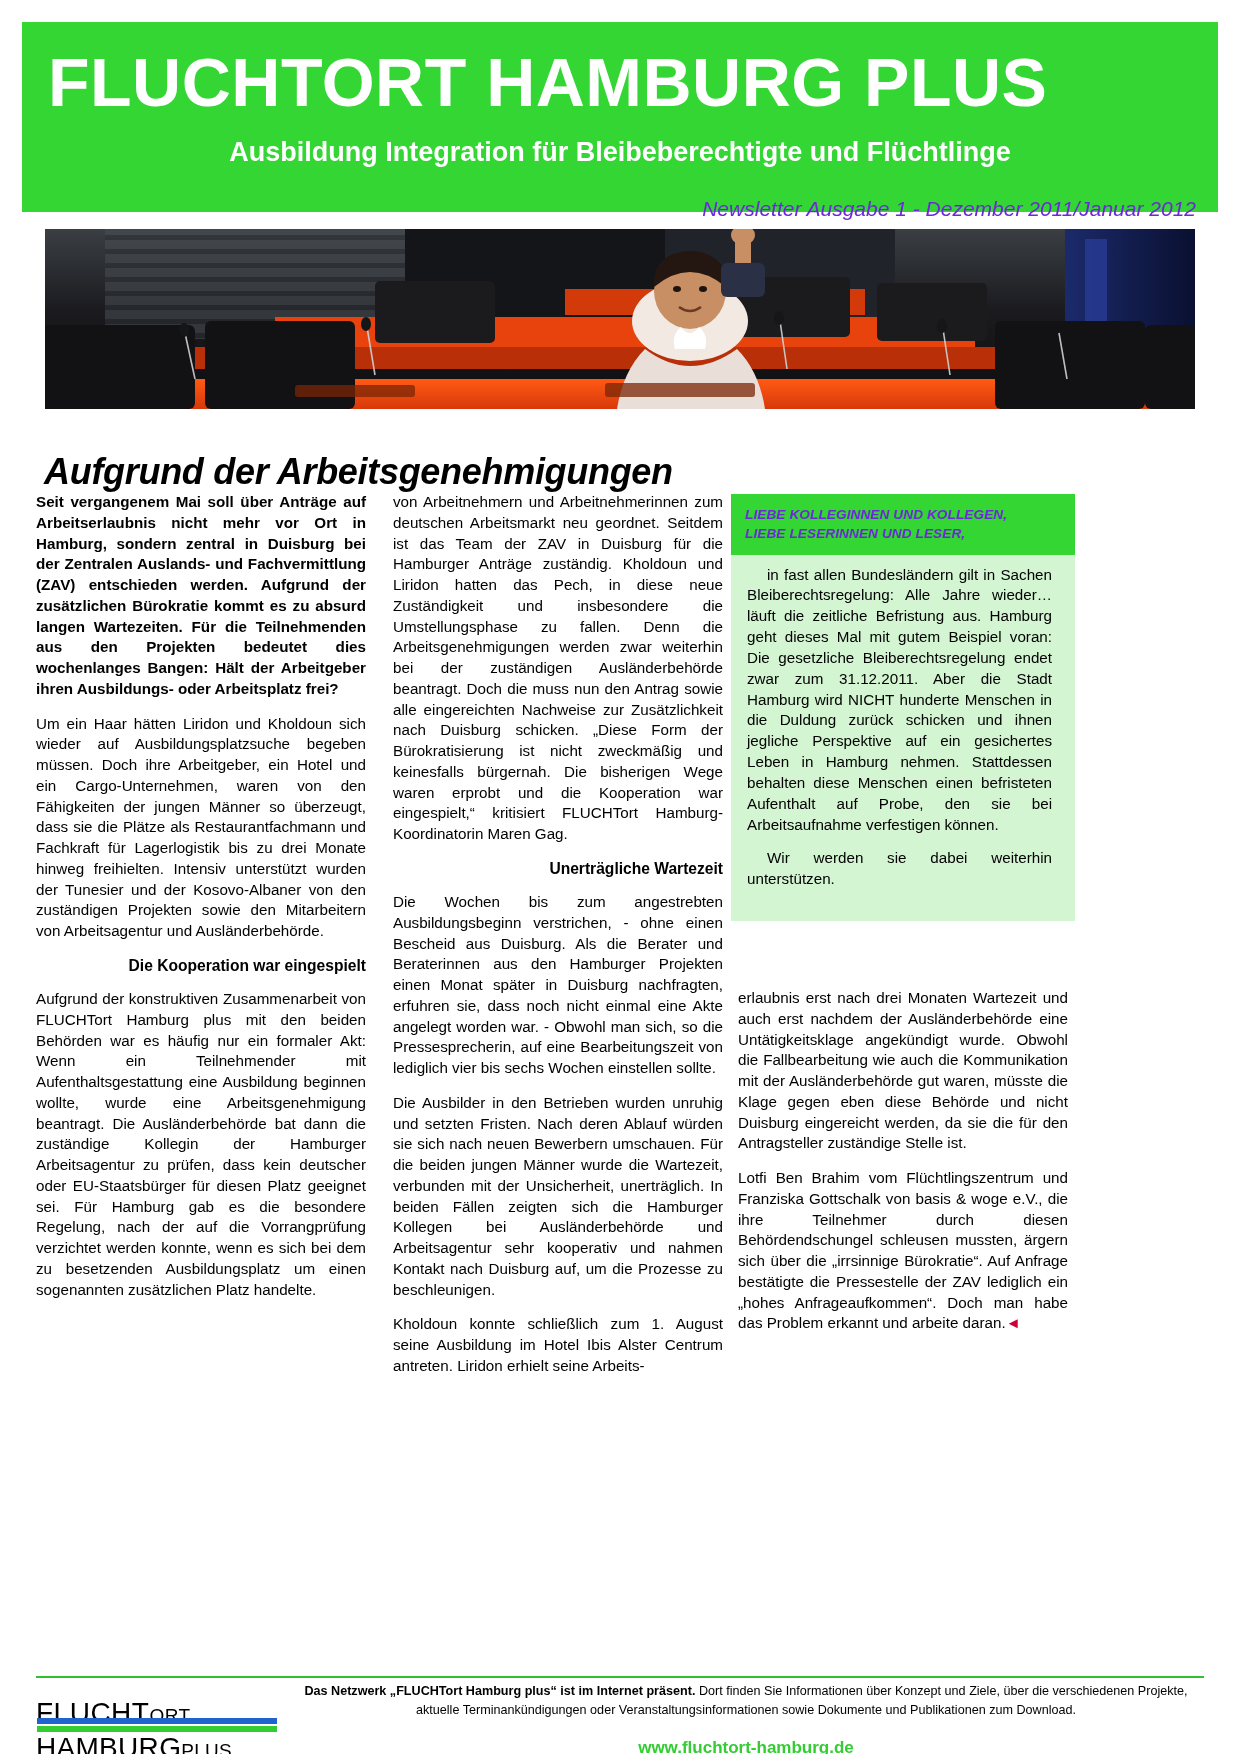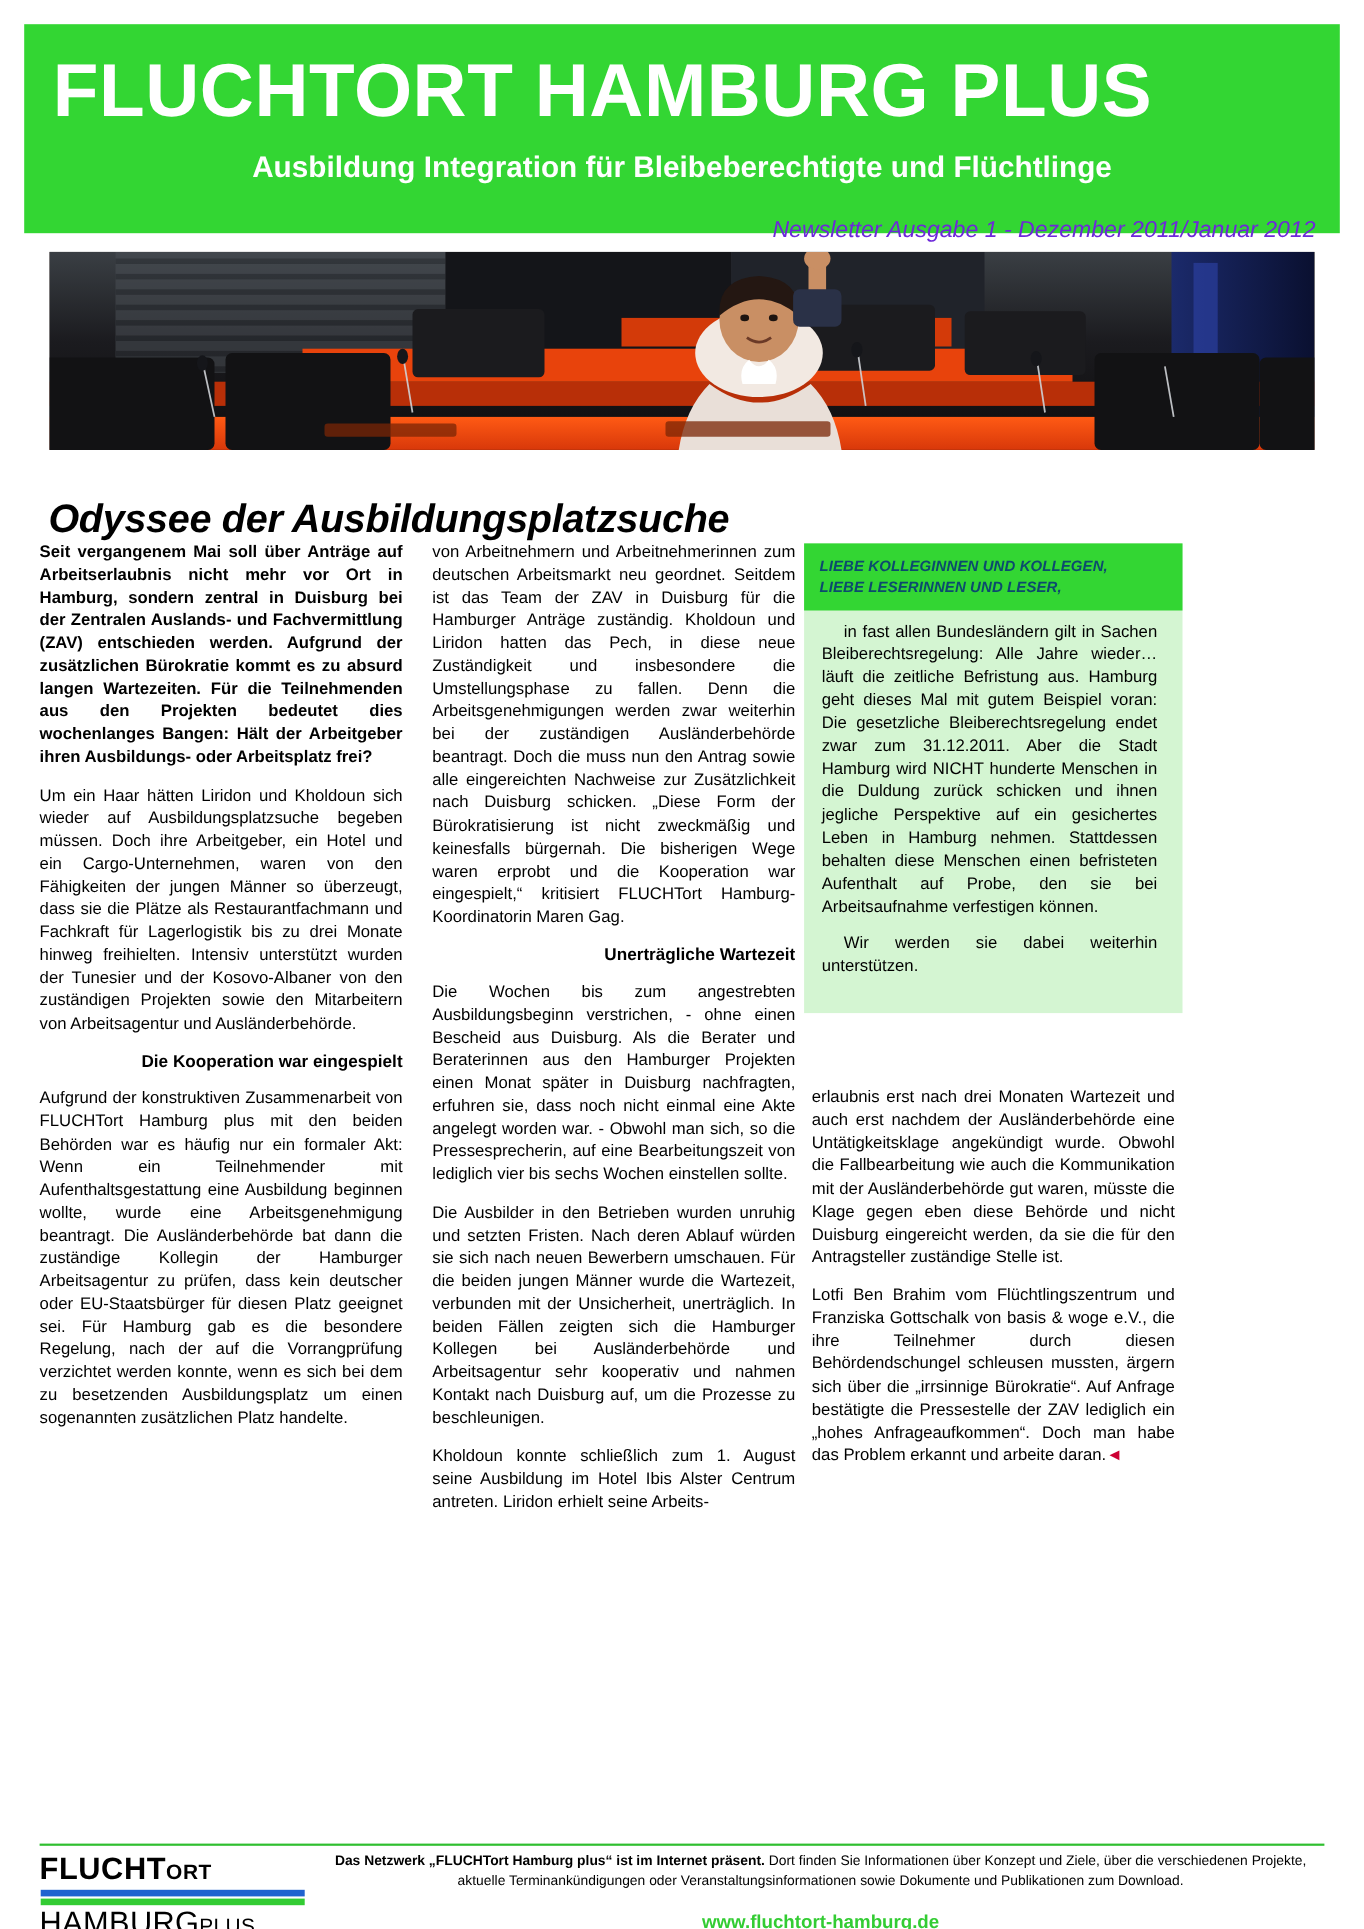--- a/index.html
+++ b/index.html
@@ -135,21 +135,21 @@
     position: absolute;
     left: 731px;
     top: 494px;
     width: 344px;
     box-sizing: border-box;
     background: #d4f5d2;
     border: none;
   }
   .editbox-head {
     background: #33d633;
-    color: #0c4a6e;
+    color: #6d28d9;
     font-style: italic;
     font-weight: bold;
     font-size: 13.6px;
     line-height: 1.42;
     padding: 11px 14px 11px 14px;
     letter-spacing: 0.1px;
   }
   .editbox-head span { display: block; white-space: nowrap; }
   .editbox-body {
     padding: 10px 23px 18px 16px;
@@ -188,23 +188,23 @@
   }
   .logo {
     position: absolute;
     left: 0;
     top: 2px;
     width: 245px;
     height: 72px;
   }
   .logo-line1 {
     position: absolute;
-    left: 0; top: 1px;
+    left: 0; top: 15px;
     font-size: 28px;
-    font-weight: bold;
+    font-weight: normal;
     letter-spacing: 0.5px;
     line-height: 1;
   }
   .logo-line1 .small { font-size: 19px; }
   .logo-bar-blue {
     position: absolute;
     left: 1px; top: 34px;
     width: 240px; height: 6px;
     background: #1f63d0;
   }
@@ -342,21 +342,21 @@
       </g>
       <rect x="676" y="34" width="44" height="34" rx="6" fill="#2a3147"></rect>
 
       <g fill="#7a2506" opacity="0.75">
         <rect x="560" y="154" width="150" height="14" rx="3"></rect>
         <rect x="250" y="156" width="120" height="12" rx="3"></rect>
       </g>
     </svg>
   </div>
 
-  <h1 class="headline">Odyssee der Ausbildungsplatzsuche</h1>
+  <h1 class="headline">Aufgrund der Arbeitsgenehmigungen</h1>
 
   <div class="col" id="col-1">
     <p class="lead">Seit vergangenem Mai soll über Anträge auf Arbeitserlaubnis nicht mehr vor Ort in Hamburg, sondern zentral in Duisburg bei der Zentralen Auslands- und Fachvermittlung (ZAV) entschieden werden. Aufgrund der zusätzlichen Bürokratie kommt es zu absurd langen Wartezeiten. Für die Teilnehmenden aus den Projekten bedeutet dies wochenlanges Bangen: Hält der Arbeitgeber ihren Ausbildungs- oder Arbeitsplatz frei?</p>
     <p>Um ein Haar hätten Liridon und Kholdoun sich wieder auf Ausbildungsplatzsuche begeben müssen. Doch ihre Arbeitgeber, ein Hotel und ein Cargo-Unternehmen, waren von den Fähigkeiten der jungen Männer so überzeugt, dass sie die Plätze als Restaurantfachmann und Fachkraft für Lagerlogistik bis zu drei Monate hinweg freihielten. Intensiv unterstützt wurden der Tunesier und der Kosovo-Albaner von den zuständigen Projekten sowie den Mitarbeitern von Arbeitsagentur und Ausländerbehörde.</p>
     <h3>Die Kooperation war eingespielt</h3>
     <p>Aufgrund der konstruktiven Zusammenarbeit von FLUCHTort Hamburg plus mit den beiden Behörden war es häufig nur ein formaler Akt: Wenn ein Teilnehmender mit Aufenthaltsgestattung eine Ausbildung beginnen wollte, wurde eine Arbeitsgenehmigung beantragt. Die Ausländerbehörde bat dann die zuständige Kollegin der Hamburger Arbeitsagentur zu prüfen, dass kein deutscher oder EU-Staatsbürger für diesen Platz geeignet sei. Für Hamburg gab es die besondere Regelung, nach der auf die Vorrangprüfung verzichtet werden konnte, wenn es sich bei dem zu besetzenden Ausbildungsplatz um einen sogenannten zusätzlichen Platz handelte.</p>
   </div>
 
   <div class="col" id="col-2">
     <p>von Arbeitnehmern und Arbeitnehmerinnen zum deutschen Arbeitsmarkt neu geordnet. Seitdem ist das Team der ZAV in Duisburg für die Hamburger Anträge zuständig. Kholdoun und Liridon hatten das Pech, in diese neue Zuständigkeit und insbesondere die Umstellungsphase zu fallen. Denn die Arbeitsgenehmigungen werden zwar weiterhin bei der zuständigen Ausländerbehörde beantragt. Doch die muss nun den Antrag sowie alle eingereichten Nachweise zur Zusätzlichkeit nach Duisburg schicken. „Diese Form der Bürokratisierung ist nicht zweckmäßig und keinesfalls bürgernah. Die bisherigen Wege waren erprobt und die Kooperation war eingespielt,“ kritisiert FLUCHTort Hamburg-Koordinatorin Maren Gag.</p>

